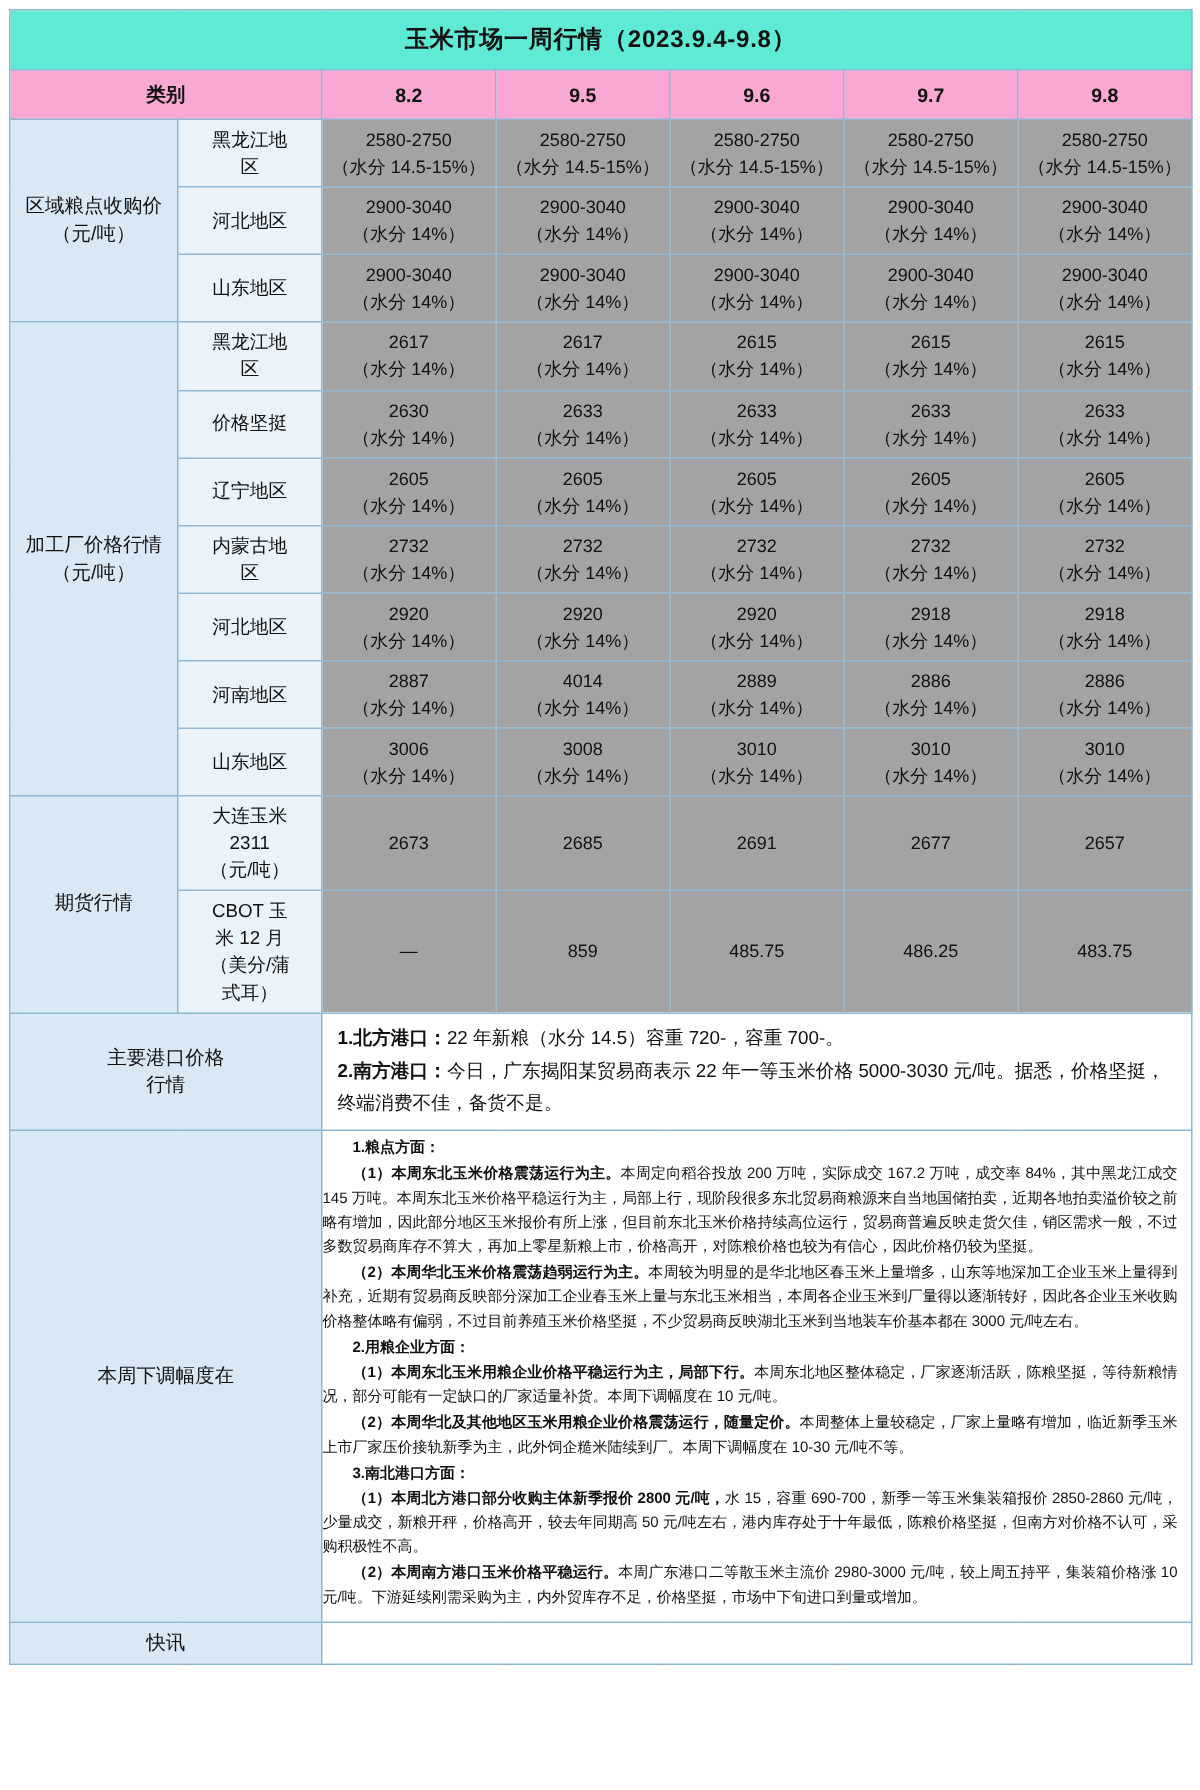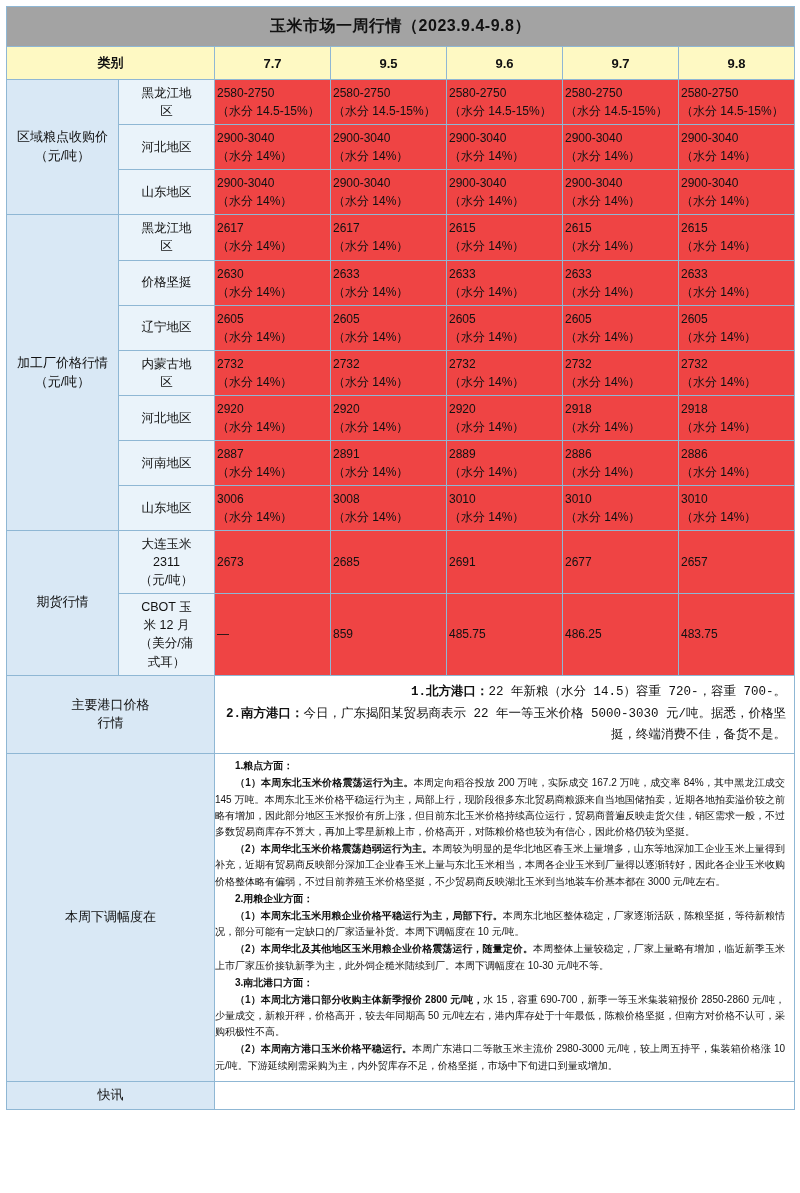--- a/index.html
+++ b/index.html
@@ -5,29 +5,29 @@
   html,body{margin:0;padding:0;background:#ffffff;}
   body{
     font-family:"Liberation Sans","DejaVu Sans",sans-serif;
     width:800px;
     color:#111;
   }
   .sheet{width:800px;box-sizing:border-box;padding:6px 6px 4px 6px;}
   table{border-collapse:collapse;width:788px;table-layout:fixed;}
   td,th{border:1px solid #8fb7d4;vertical-align:middle;}
   .title-cell{
-    background:#a3a3a3;
+    background:#5eead4;
     text-align:center;
     font-weight:bold;
     font-size:16px;
     padding:9px 0;
     letter-spacing:0.5px;
   }
   .hdr{
-    background:#fef9c3;
+    background:#f9a8d4;
     text-align:center;
     font-weight:bold;
     font-size:13px;
     padding:7px 0;
   }
   .cat{
     background:#d9e8f5;
     text-align:center;
     font-weight:normal;
     font-size:13px;
@@ -35,35 +35,34 @@
     padding:4px 2px;
   }
   .sub{
     background:#eaf3fa;
     text-align:center;
     font-size:12.5px;
     line-height:1.45;
     padding:4px 18px;
   }
   .val{
-    background:#ef4444;
-    text-align:left;
+    background:#a3a3a3;
+    text-align:center;
     font-size:12px;
     line-height:1.5;
     padding:4px 2px;
   }
   .val .l1{display:block;}
   .val .l2{display:block;}
   .port{
     background:#ffffff;
     font-size:12.5px;
     line-height:1.75;
     padding:6px 8px 6px 10px;
-    text-align:right;
-    font-family:Liberation Mono, monospace;
+    text-align:left;
   }
   .port p{margin:0;text-indent:0;}
   .port b{font-weight:bold;}
   .review{
     background:#ffffff;
     font-size:10px;
     line-height:1.62;
     padding:4px 9px 6px 0;
     text-align:justify;
   }
@@ -96,21 +95,21 @@
         <col class="w-col">
   </colgroup>
 
   <tbody>
         <tr>
     <td class="title-cell" colspan="7">玉米市场一周行情（2023.9.4-9.8）</td>
   </tr>
 
   <tr>
     <td class="hdr" colspan="2">类别</td>
-    <td class="hdr">7.7</td>
+    <td class="hdr">8.2</td>
     <td class="hdr">9.5</td>
     <td class="hdr">9.6</td>
     <td class="hdr">9.7</td>
     <td class="hdr">9.8</td>
   </tr>
 
   <tr>
     <td class="cat" rowspan="3">
       <span>区域粮点收购价</span><br>
       <span>（元/吨）</span>
@@ -303,21 +302,21 @@
             <span class="l2">（水分 14%）</span>
           </td>
   </tr>
   <tr>
     <td class="sub">河南地区</td>
     <td class="val">
             <span class="l1">2887</span>
             <span class="l2">（水分 14%）</span>
           </td>
     <td class="val">
-            <span class="l1">2891</span>
+            <span class="l1">4014</span>
             <span class="l2">（水分 14%）</span>
           </td>
     <td class="val">
             <span class="l1">2889</span>
             <span class="l2">（水分 14%）</span>
           </td>
     <td class="val">
             <span class="l1">2886</span>
             <span class="l2">（水分 14%）</span>
           </td>

